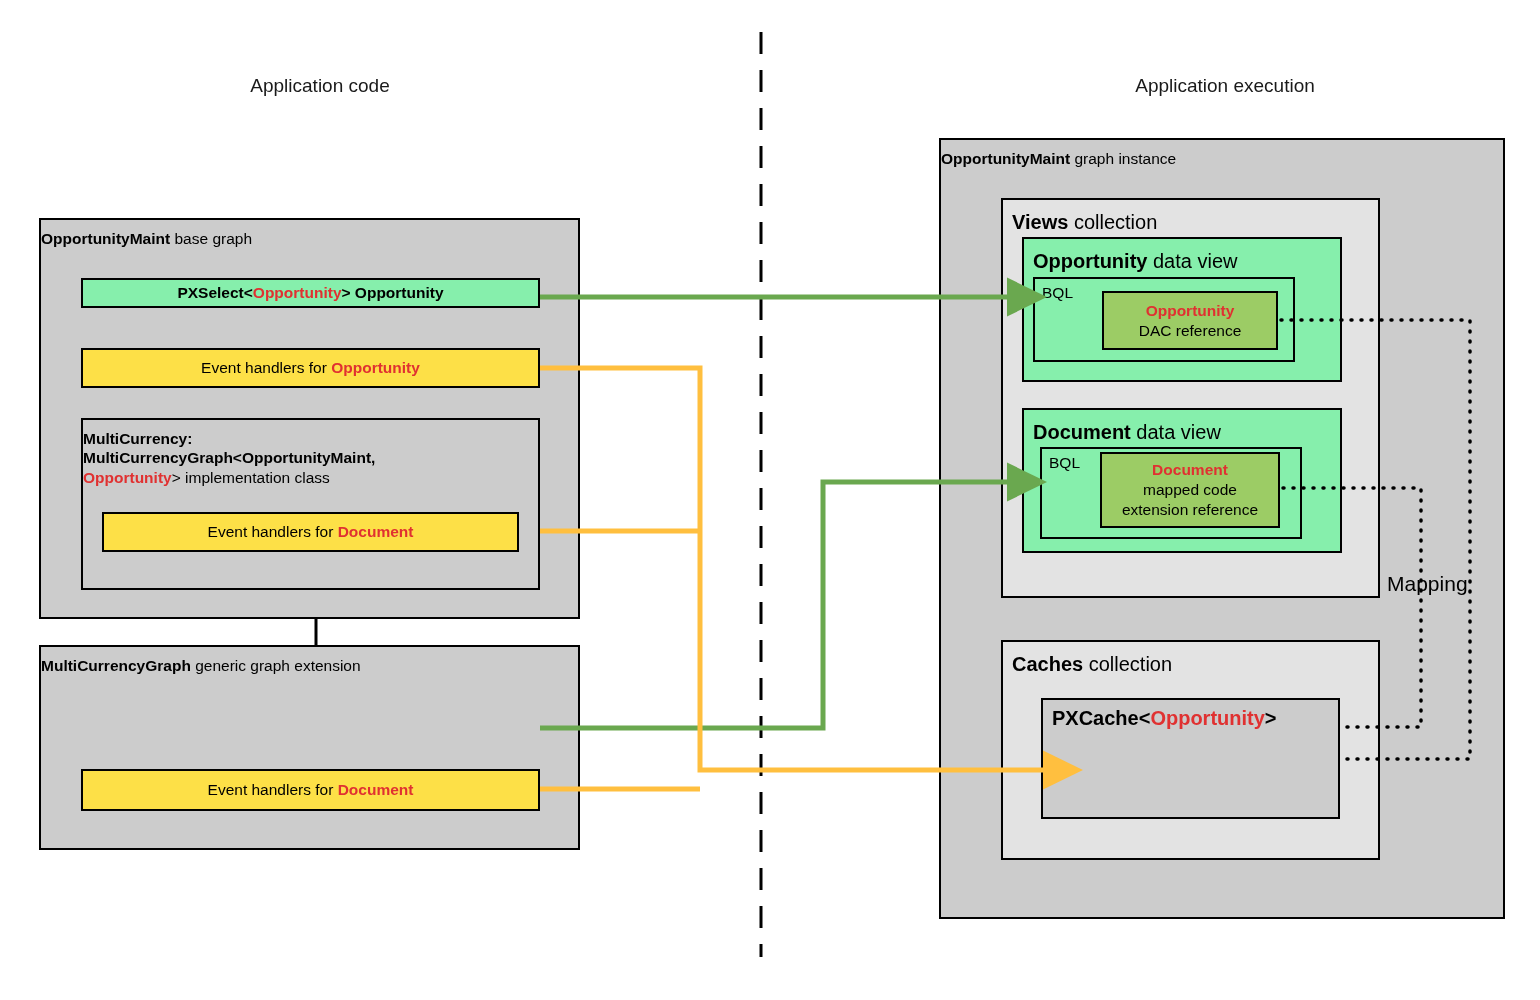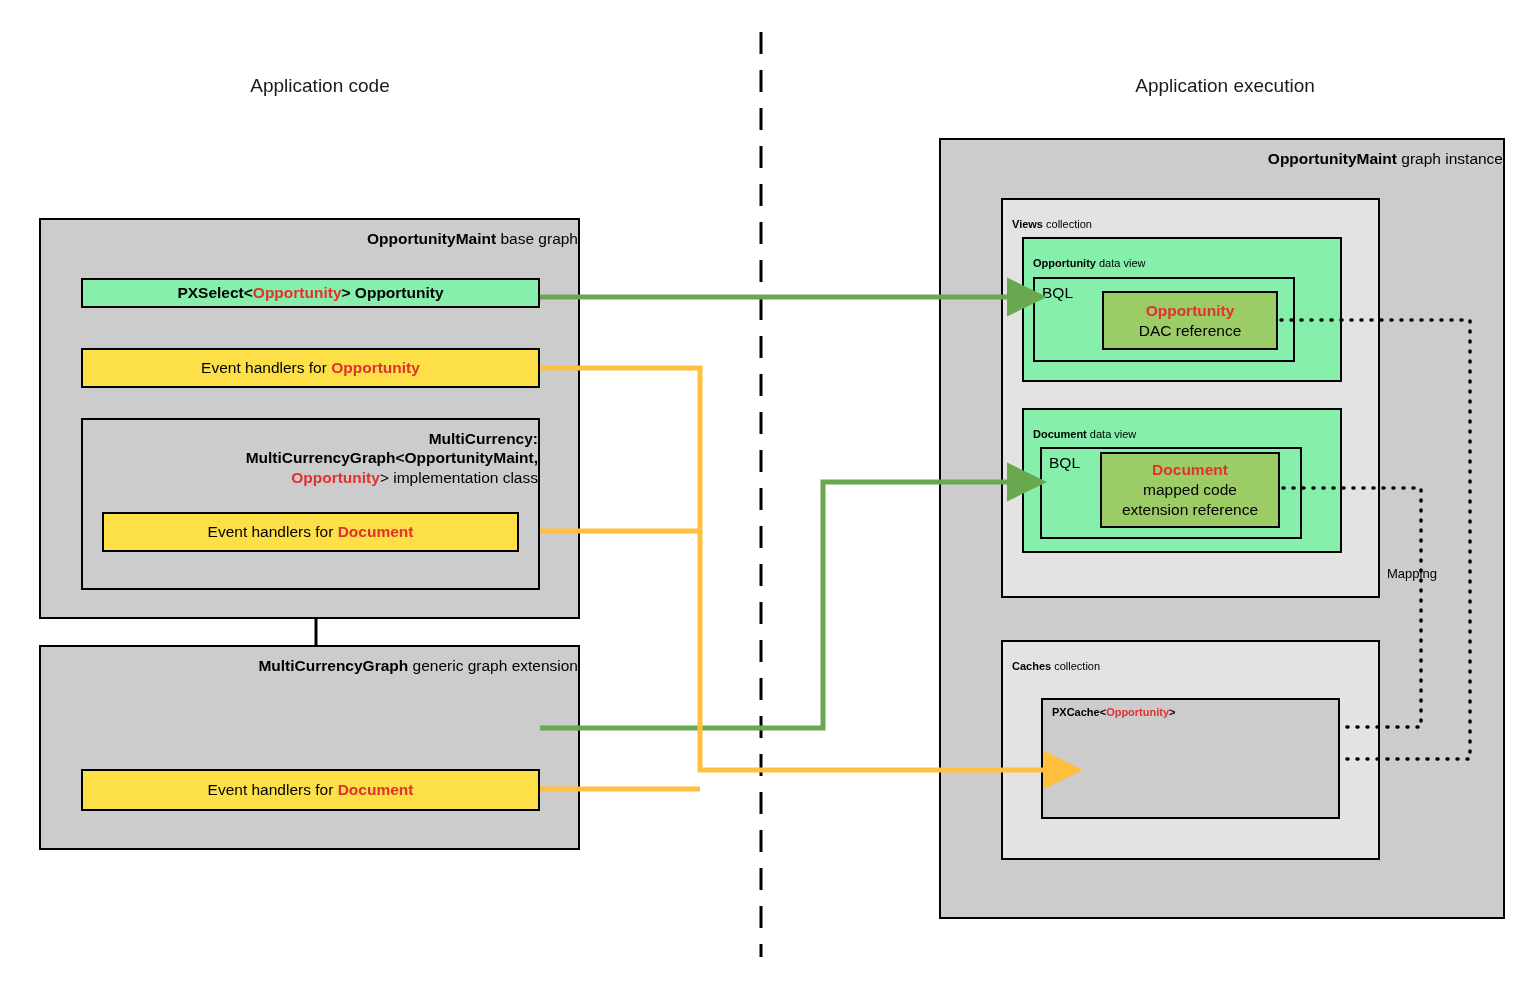--- a/index.html
+++ b/index.html
@@ -8,31 +8,31 @@
        font-family:"Liberation Sans","DejaVu Sans",sans-serif;color:#000;}
   #canvas{position:absolute;left:0;top:0;width:1540px;height:1000px;}
   .abs{position:absolute;box-sizing:border-box;}
   .col-title{font-size:19px;color:#1a1a1a;text-align:center;white-space:nowrap;}
   .box{border:2px solid #000;box-sizing:border-box;}
   .gray{background:#cccccc;}
   .lightgray{background:#e3e3e3;}
   .green-l{background:#86efac;}
   .green-d{background:#9ccc65;}
   .yellow{background:#fde047;}
-  .hdr{font-size:15.5px;text-align:right;padding-top:9px;line-height:1.25;}
-  .hdr-l{font-size:11px;text-align:left;padding:18px 0 0 9px;line-height:1.25;}
+  .hdr{font-size:15.5px;text-align:left;padding-top:9px;line-height:1.25;}
+  .hdr-l{font-size:20px;text-align:left;padding:10px 0 0 9px;line-height:1.25;}
   .b{font-weight:bold;}
   .red{color:#e03131;font-weight:bold;}
   .ctr{display:flex;align-items:center;justify-content:center;text-align:center;
        font-size:15.5px;line-height:1.28;}
   .ctr.bold{font-weight:bold;}
   .tl{font-size:15.5px;padding:5px 0 0 7px;}
   svg.overlay{position:absolute;left:0;top:0;width:1540px;height:1000px;
               pointer-events:none;overflow:visible;}
-  .mapping-lbl{font-size:13px;white-space:nowrap;}
+  .mapping-lbl{font-size:21px;white-space:nowrap;margin-top:6px;}
   .bql-lbl{font-size:15.5px;}
 </style>
 </head>
 <body>
 
 <div id="canvas">
 
   <div class="abs col-title" style="left:160px;top:75px;width:320px;">Application code</div>
   <div class="abs col-title" style="left:1060px;top:75px;width:330px;">Application execution</div>
 

